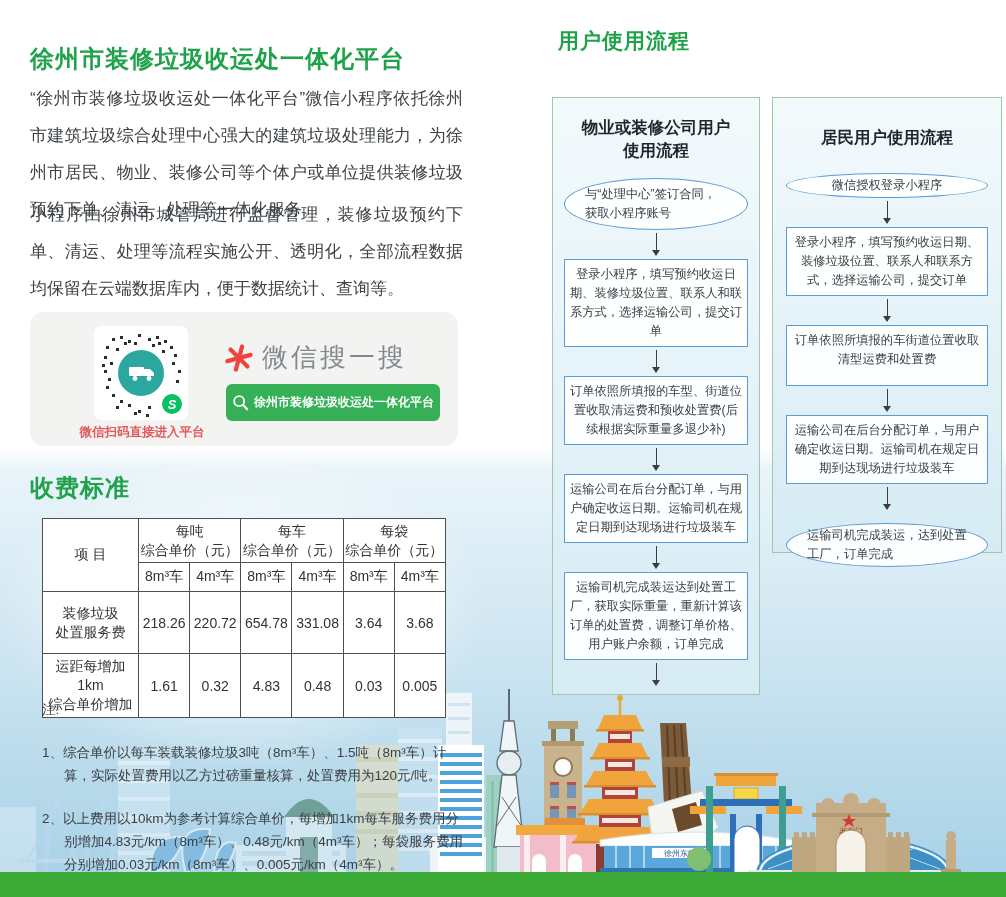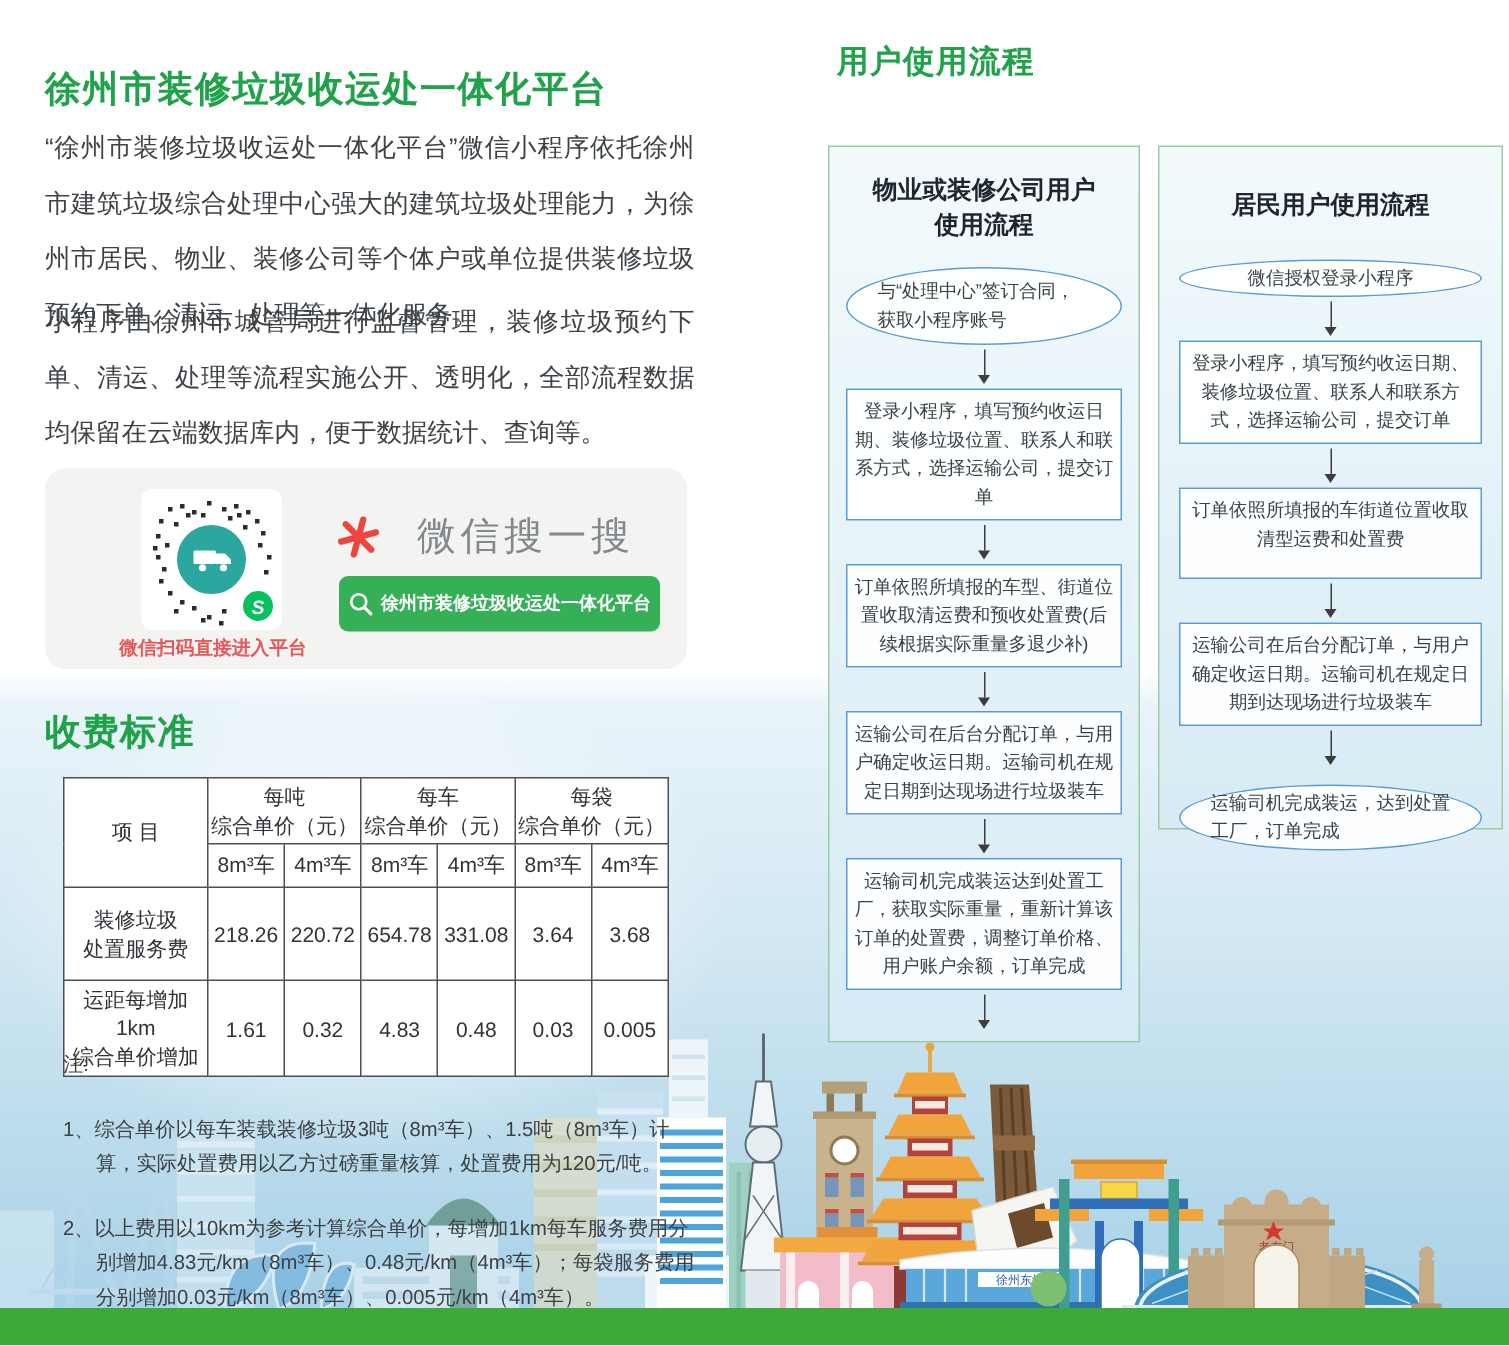--- a/index.html
+++ b/index.html
@@ -12,21 +12,21 @@
   .content{position:absolute;inset:0;z-index:3;}
 
   .intro-title{position:absolute;left:30px;top:43px;font-size:24px;font-weight:bold;color:#1fa24a;letter-spacing:1px;}
   .para{position:absolute;left:30px;width:433px;font-size:17px;line-height:37px;color:#3d4246;text-align:justify;}
   .p1{top:80px;}
   .p2{top:196px;}
 
   .qr-card{position:absolute;left:30px;top:312px;width:428px;height:134px;background:#f3f3f2;border-radius:14px;}
   .qr-box{position:absolute;left:64px;top:14px;width:94px;height:94px;background:#fff;border-radius:8px;}
   .qr-caption{position:absolute;left:22px;top:112px;width:180px;text-align:center;color:#e4595c;font-size:12.5px;font-weight:bold;}
-  .brand-row{position:absolute;left:194px;top:28px;display:flex;align-items:center;gap:24px;}
+  .brand-row{position:absolute;left:194px;top:28px;display:flex;align-items:center;gap:8px;}
   .brand-text{font-size:26px;color:#82898e;letter-spacing:3px;}
   .search-btn{position:absolute;left:196px;top:72px;width:214px;height:37px;border-radius:6px;background:#35b057;
     display:flex;align-items:center;gap:5px;padding:0 6px;box-sizing:border-box;cursor:pointer;}
   .search-btn .lbl{color:#fff;font-size:12px;font-weight:bold;white-space:nowrap;}
 
   .pricing-title{position:absolute;left:30px;top:472px;font-size:24px;font-weight:bold;color:#1fa24a;letter-spacing:1px;}
   table.pricing{position:absolute;left:42px;top:518px;width:404px;border-collapse:collapse;table-layout:fixed;background:#fff;}
   table.pricing td{border:1px solid #4f4f4f;text-align:center;vertical-align:middle;color:#2f3337;font-size:14px;padding:0;}
   tr.h1{height:44px;} tr.h2{height:29px;} tr.r1{height:62px;} tr.r2{height:64px;}
   td .blk{display:block;line-height:19px;}

